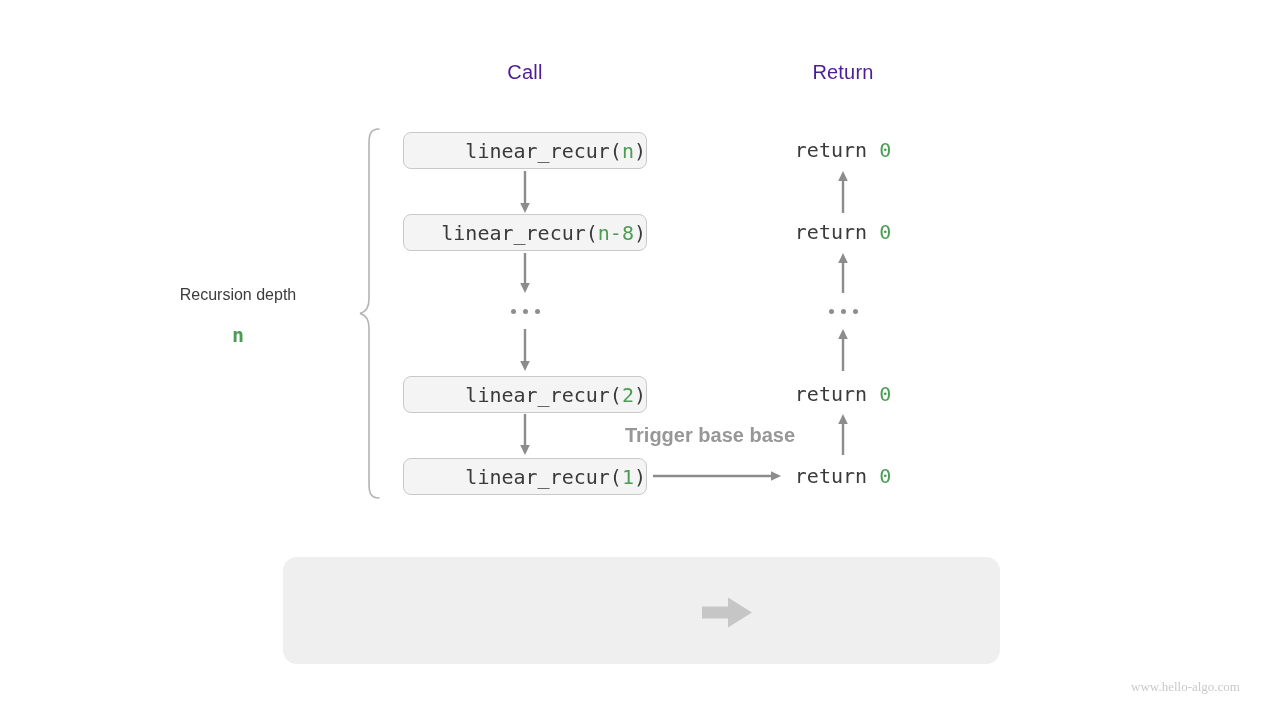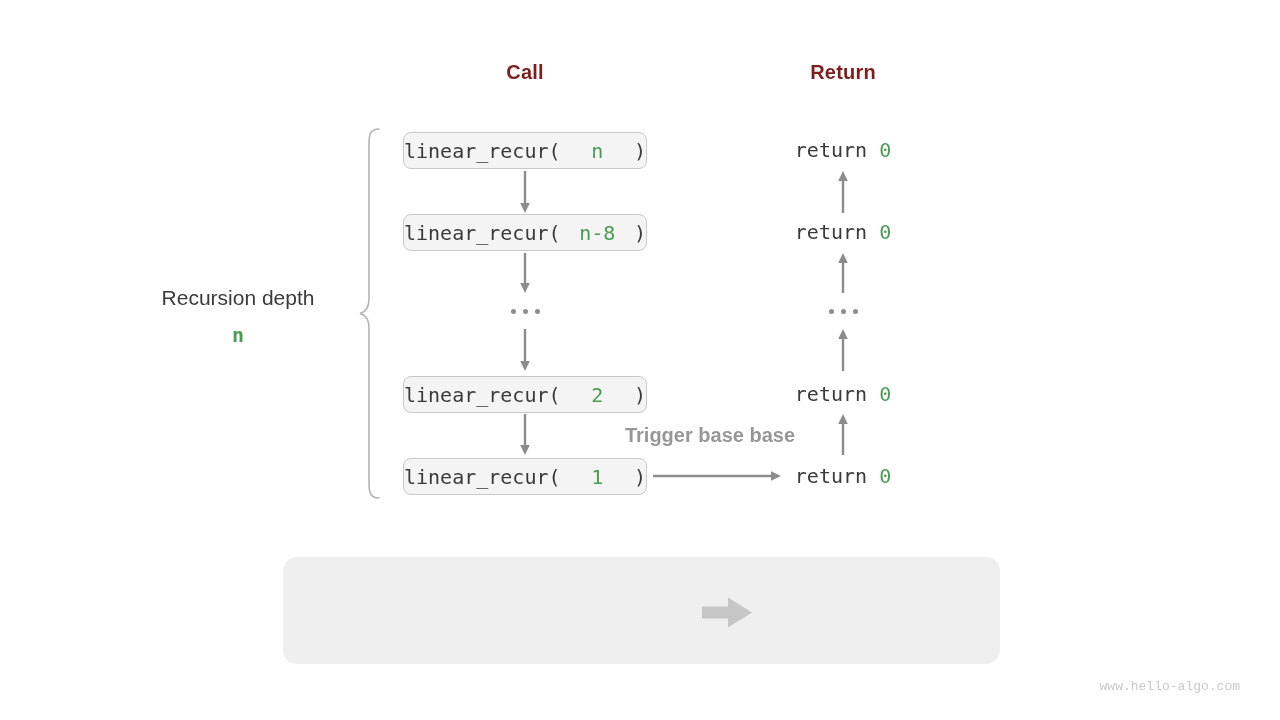--- a/index.html
+++ b/index.html
@@ -1,57 +1,57 @@
 <!DOCTYPE html>
 <html style="--green: #4a9d53; --blue: #1a7fd4; --label-gray: #979797; --code-text: #3a3a3a; --arrow-gray: #8c8c8c; --box-bg: #f4f4f4; --panel-bg: #efefef;"><head>
 <meta charset="utf-8">
 <style>
   html,body { margin:0; padding:0; background:#fff; }
   .canvas {
     position:relative; width:1280px; height:720px; background:#ffffff;
     font-family:"Liberation Sans", sans-serif; overflow:hidden;
   }
   .hdr {
-    position:absolute; text-align:center; font-weight:bold; font-size:20px;
-    color:#7f1d1d; letter-spacing:0.2px;
+    position:absolute; text-align:center; font-weight:normal; font-size:20px;
+    color:#4c1d95; letter-spacing:0.2px;
   }
   .green { color:var(--green,#4a9d53); }
   .code-box {
     position:absolute; left:403px; width:244px; height:37px; box-sizing:border-box;
     background:#f4f4f4; border:1.5px solid #c9c9c9; border-radius:8px;
-    display:flex; align-items:center; justify-content:space-between;
+    display:flex; align-items:center; justify-content:flex-end;
     font-family:"DejaVu Sans Mono", monospace; font-size:20px; color:#3a3a3a;
     white-space:pre;
   }
   .ret {
     position:absolute; left:760px; width:166px; height:26px;
     display:flex; align-items:center; justify-content:center;
     font-family:"DejaVu Sans Mono", monospace; font-size:20px; color:#3a3a3a;
     white-space:pre;
   }
   .dots { position:absolute; height:16px; display:flex; align-items:center; justify-content:center; }
   .dots i { display:block; width:5px; height:5px; border-radius:50%; background:#8e8e8e; margin:0 3.5px; }
   .abs { position:absolute; }
-  .side-label { position:absolute; left:120px; width:236px; text-align:center; font-size:21px; color:#3b3b3b; }
+  .side-label { position:absolute; left:120px; width:236px; text-align:center; font-size:16px; color:#3b3b3b; }
   .side-n {
     position:absolute; left:120px; width:236px; text-align:center;
     font-family:"DejaVu Sans Mono", monospace; font-weight:bold; font-size:20px;
     color:var(--green,#4a9d53);
   }
   .trigger {
     position:absolute; left:595px; top:424px; width:230px; text-align:center;
     font-weight:bold; font-size:20px; color:#979797;
   }
   .panel {
     position:absolute; left:283px; top:557px; width:717px; height:107px;
     background:#efefef; border-radius:14px;
   }
   .watermark {
     position:absolute; left:1040px; top:679px; width:200px; text-align:right;
-    font-family:Liberation Mono, monospace; font-size:13px; color:#c9c9c9;
+    font-family:Liberation Serif, serif; font-size:13px; color:#c9c9c9;
   }
 </style>
 </head>
 <body>
 
 <div class="canvas">
 
   <div class="hdr" style="left:403px; top:61px; width:244px;">Call</div>
   <div class="hdr" style="left:760px; top:61px; width:166px;">Return</div>
 

